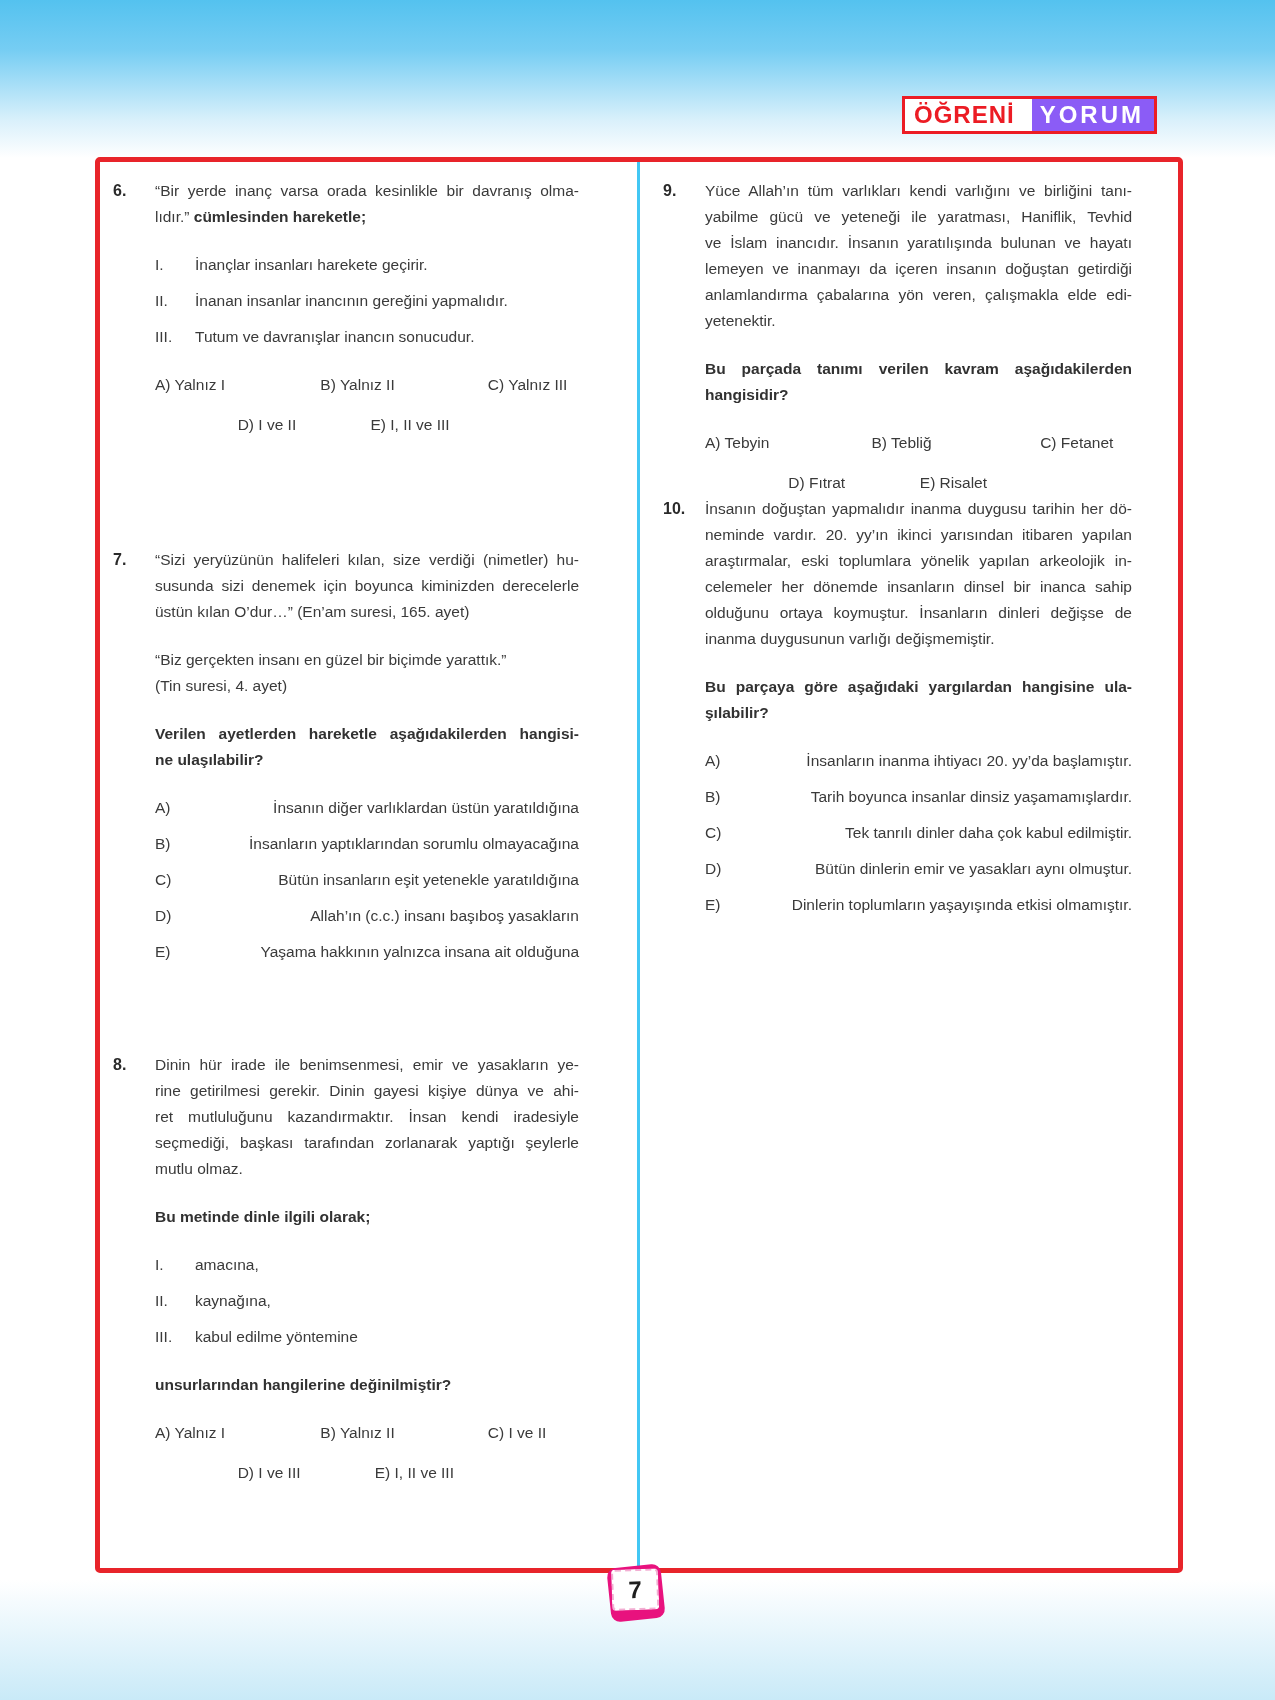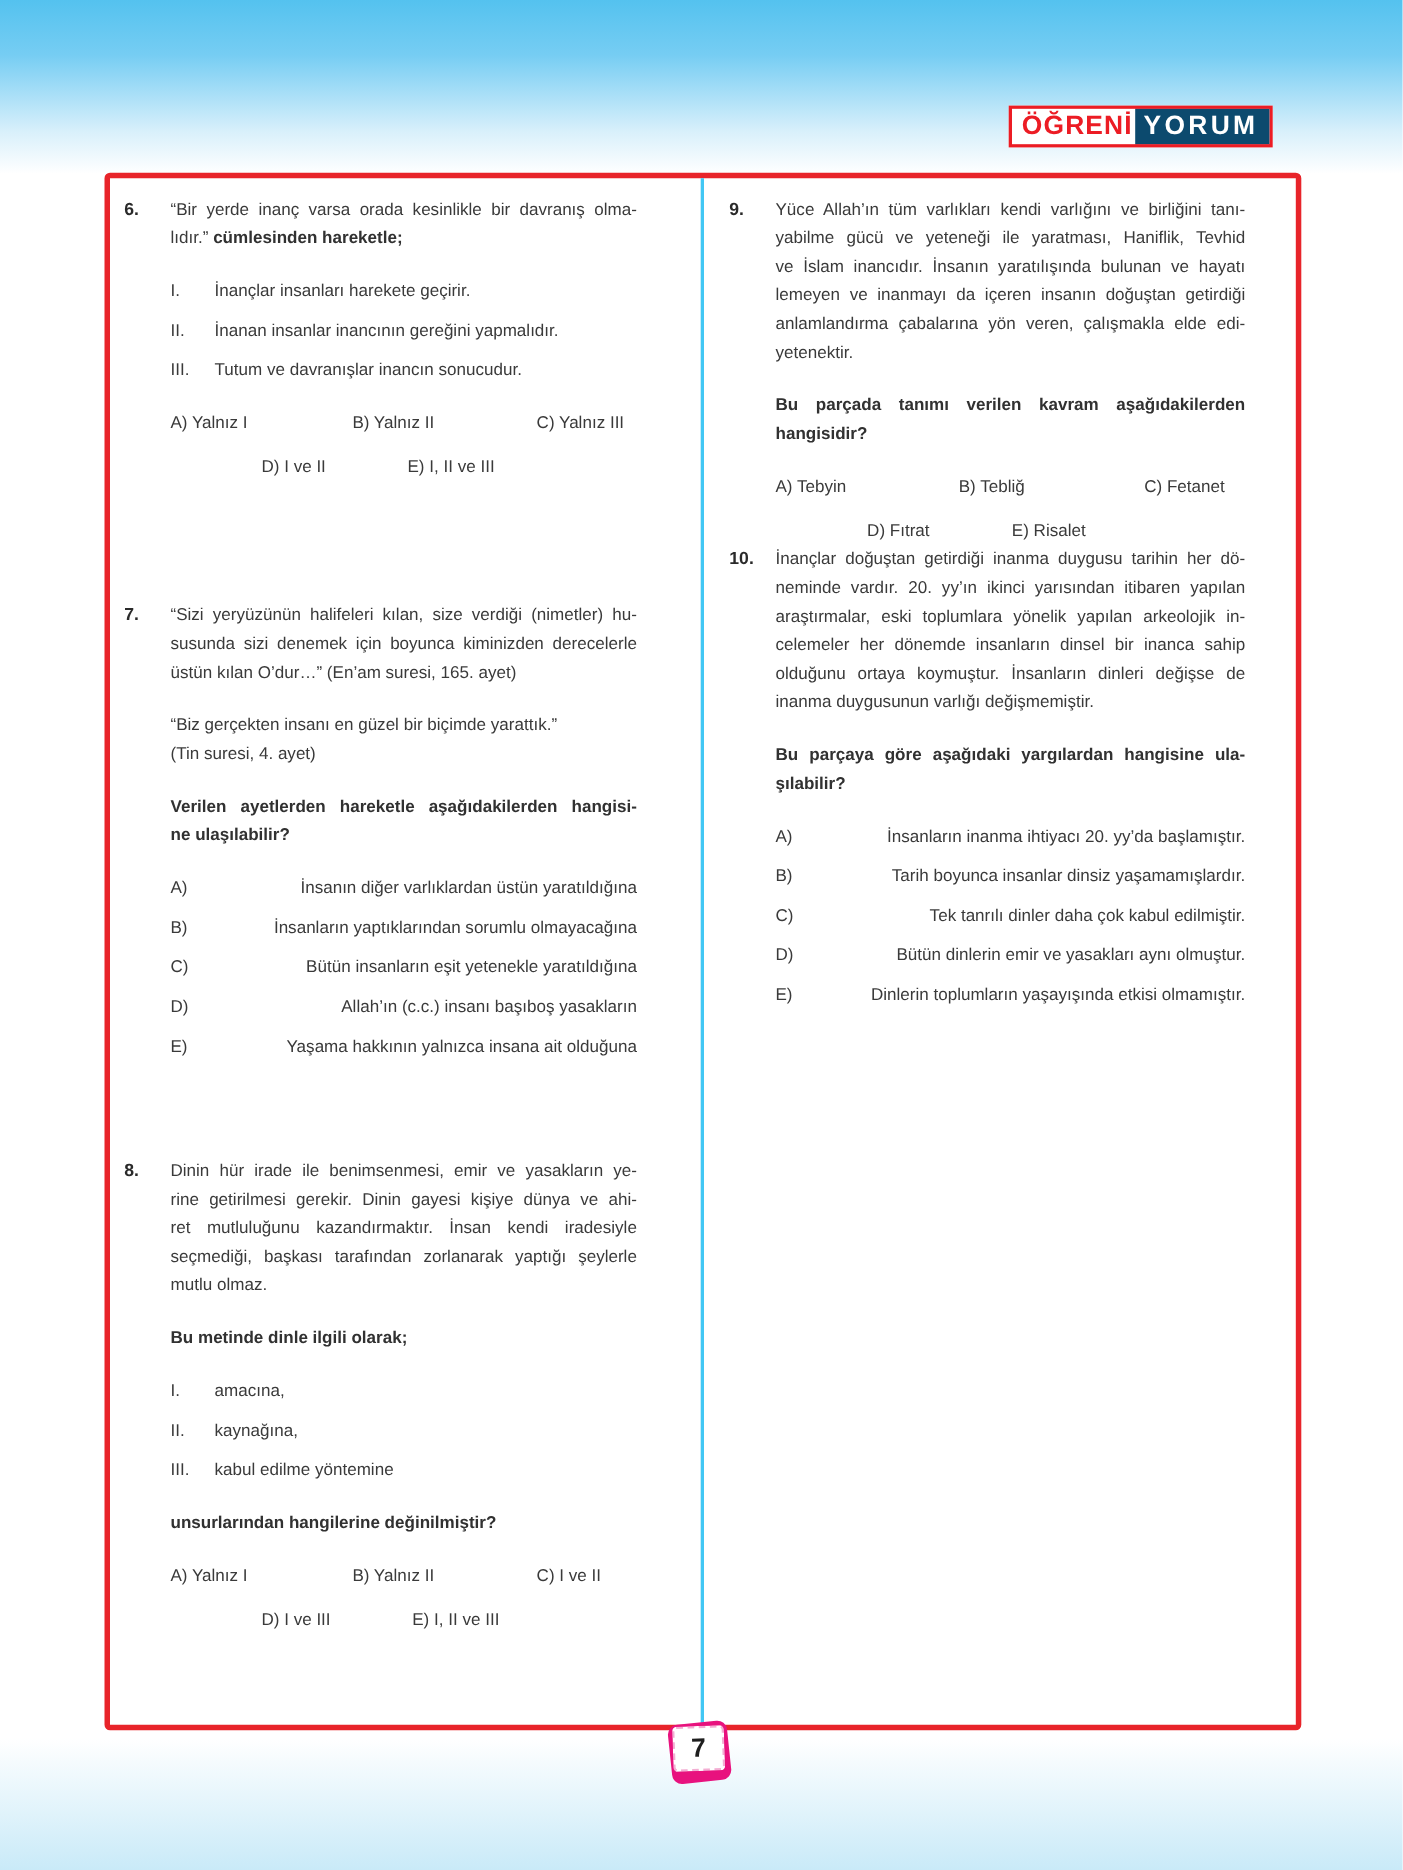--- a/index.html
+++ b/index.html
@@ -3,22 +3,22 @@
 <meta charset="utf-8">
 <style>
   html,body{margin:0;padding:0;width:1275px;height:1700px;overflow:hidden;}
   body{
     position:relative;
     font-family:"Liberation Sans","DejaVu Sans",sans-serif;
     background:linear-gradient(180deg,#54C2EF 0px,#76CDF3 50px,#D9F0FB 120px,#FFFFFF 158px,#FFFFFF 1580px,#C9EAF8 1700px);
   }
   
   .logo{position:absolute;top:96px;right:118px;display:flex;border:3px solid #EC1C24;background:#fff;line-height:1;}
-  .logo-left{color:#EC1C24;background:#fff;font-weight:bold;font-size:24px;padding:4px 2px 4px 9px;letter-spacing:1px;}
-  .logo-right{color:#fff;background:#0c4a6e;font-weight:bold;font-size:24px;padding:4px 10px 4px 8px;letter-spacing:3px;}
+  .logo-left{color:#EC1C24;background:#fff;font-weight:bold;font-size:24px;padding:4px 17px 4px 9px;letter-spacing:1px;}
+  .logo-right{color:#fff;background:#8b5cf6;font-weight:bold;font-size:24px;padding:4px 10px 4px 8px;letter-spacing:3px;}
   
   .paper{position:absolute;left:95px;top:157px;width:1078px;height:1406px;border:5px solid #E8242A;border-radius:5px;background:#fff;display:flex;}
   .divider{position:absolute;left:50%;top:0;bottom:0;width:3px;margin-left:-2px;background:#42C7F4;}
   .col{width:539px;box-sizing:border-box;padding-top:16px;}
   .col-left{padding-left:13px;padding-right:60px;}
   .col-right{padding-left:24px;padding-right:46px;}
   .question{display:flex;}
   .col-left .question:nth-of-type(2){margin-top:109px;}
   .col-left .question:nth-of-type(3){margin-top:87px;}
   .col-right .question:nth-of-type(2){}
@@ -193,21 +193,21 @@
           <div class="block optrow row2">
             <span class="opt">D) Fıtrat</span>
             <span class="opt">E) Risalet</span>
           </div>
         </div>
       </section>
       <section class="question">
         <div class="qnum">10.</div>
         <div class="qbody">
           <div class="block">
-            <div class="line stretch">İnançlar doğuştan getirdiği inanma duygusu tarihin her dö-</div>
+            <div class="line stretch">İnsanın doğuştan yapmalıdır inanma duygusu tarihin her dö-</div>
             <div class="line stretch">neminde vardır. 20. yy’ın ikinci yarısından itibaren yapılan</div>
             <div class="line stretch">araştırmalar, eski toplumlara yönelik yapılan arkeolojik in-</div>
             <div class="line stretch">celemeler her dönemde insanların dinsel bir inanca sahip</div>
             <div class="line stretch">olduğunu ortaya koymuştur. İnsanların dinleri değişse de</div>
             <div class="line">inanma duygusunun varlığı değişmemiştir.</div>
           </div>
           <div class="block bold">
             <div class="line stretch">Bu parçaya göre aşağıdaki yargılardan hangisine ula-</div>
             <div class="line">şılabilir?</div>
           </div>

